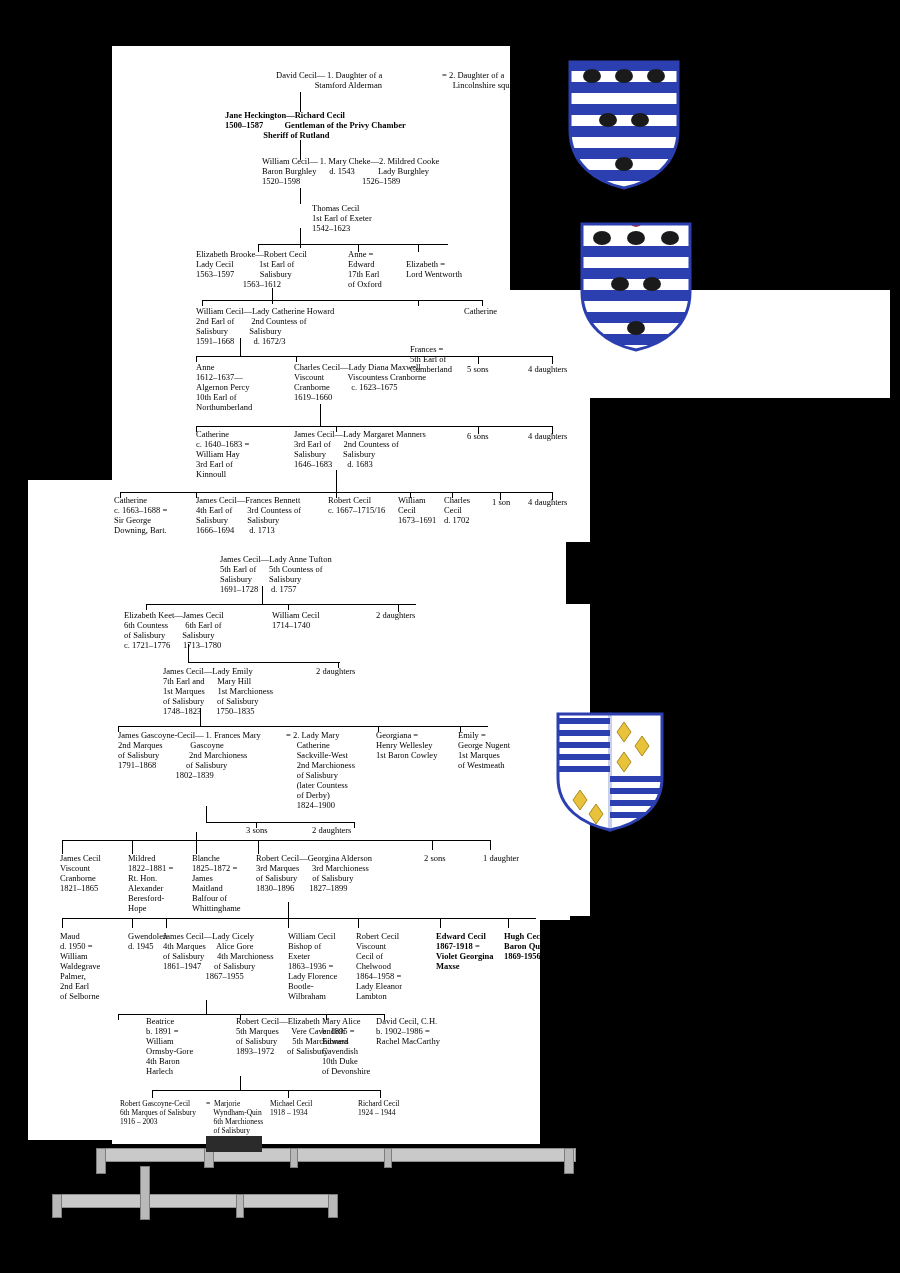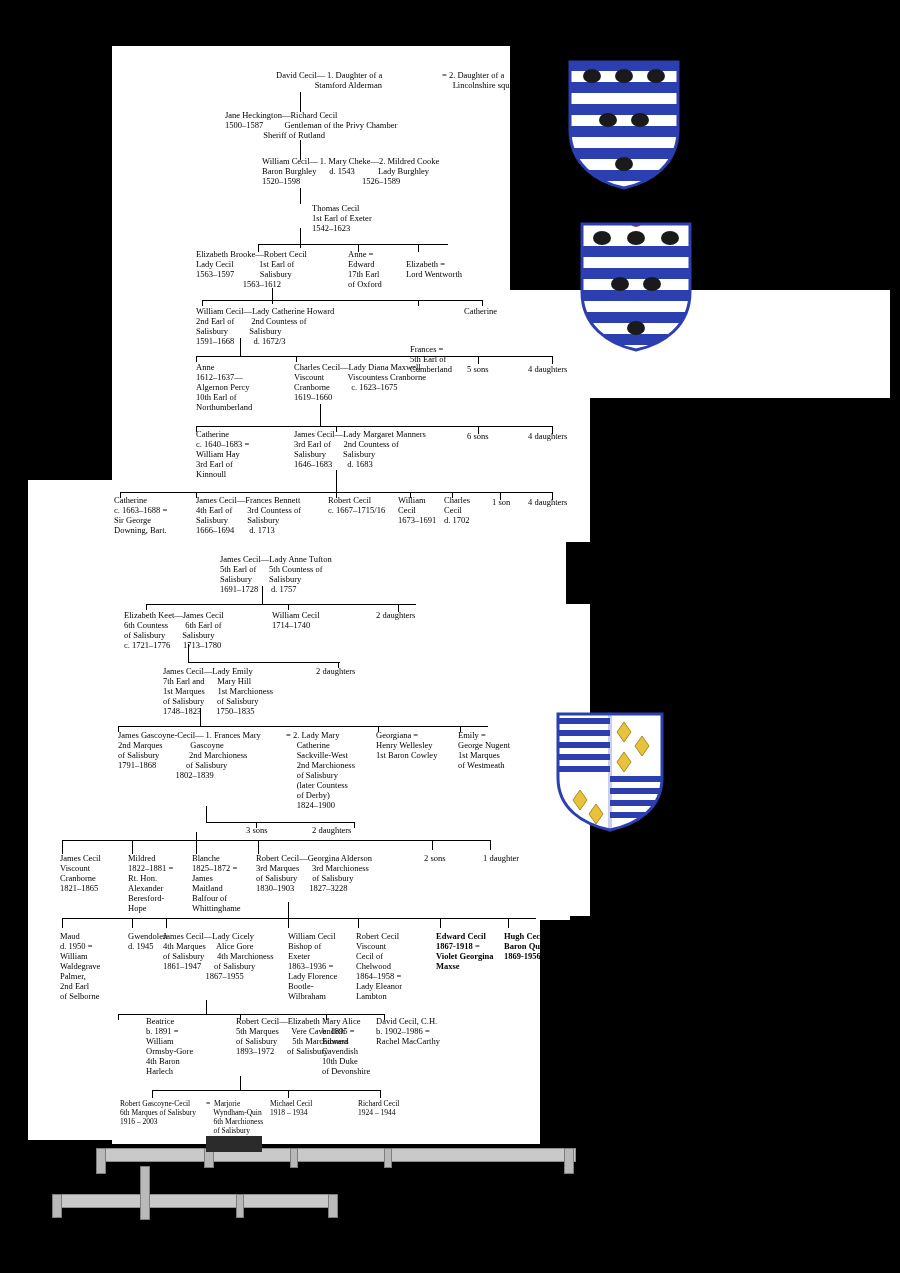--- a/index.html
+++ b/index.html
@@ -130,21 +130,21 @@
   <div class="ln vln" style="left:240px;top:1076px;height:14px;"></div>
   <div class="ln hln" style="left:152px;top:1090px;width:228px;"></div>
   <div class="ln vln" style="left:152px;top:1090px;height:8px;"></div>
   <div class="ln vln" style="left:288px;top:1090px;height:8px;"></div>
   <div class="ln vln" style="left:380px;top:1090px;height:8px;"></div>
 
   <div class="node ctr" style="left:276px;top:70px;">David Cecil— 1. Daughter of a
                   Stamford Alderman</div>
   <div class="node" style="left:414px;top:70px;margin-left:28px;">= 2. Daughter of a
      Lincolnshire squire</div>
-  <div class="node" style="left:225px;top:110px;">Jane Heckington—Richard Cecil
+  <div class="node" style="left:225px;top:110px;font-weight:bold;">Jane Heckington—Richard Cecil
 1500–1587          Gentleman of the Privy Chamber
                   Sheriff of Rutland</div>
   <div class="node" style="left:262px;top:156px;">William Cecil— 1. Mary Cheke—2. Mildred Cooke
 Baron Burghley      d. 1543           Lady Burghley
 1520–1598                             1526–1589</div>
   <div class="node" style="left:312px;top:203px;">Thomas Cecil
 1st Earl of Exeter
 1542–1623</div>
   <div class="node" style="left:196px;top:249px;">Elizabeth Brooke—Robert Cecil
 Lady Cecil            1st Earl of
@@ -255,21 +255,21 @@
 Hope</div>
   <div class="node" style="left:192px;top:853px;">Blanche
 1825–1872 =
 James
 Maitland
 Balfour of
 Whittinghame</div>
   <div class="node" style="left:256px;top:853px;">Robert Cecil—Georgina Alderson
 3rd Marques      3rd Marchioness
 of Salisbury       of Salisbury
-1830–1903       1827–3228</div>
+1830–1896       1827–1899</div>
   <div class="node" style="left:424px;top:853px;">2 sons</div>
   <div class="node" style="left:483px;top:853px;">1 daughter</div>
   <div class="node" style="left:60px;top:931px;">Maud
 d. 1950 =
 William
 Waldegrave
 Palmer,
 2nd Earl
 of Selborne</div>
   <div class="node" style="left:128px;top:931px;">Gwendolen

